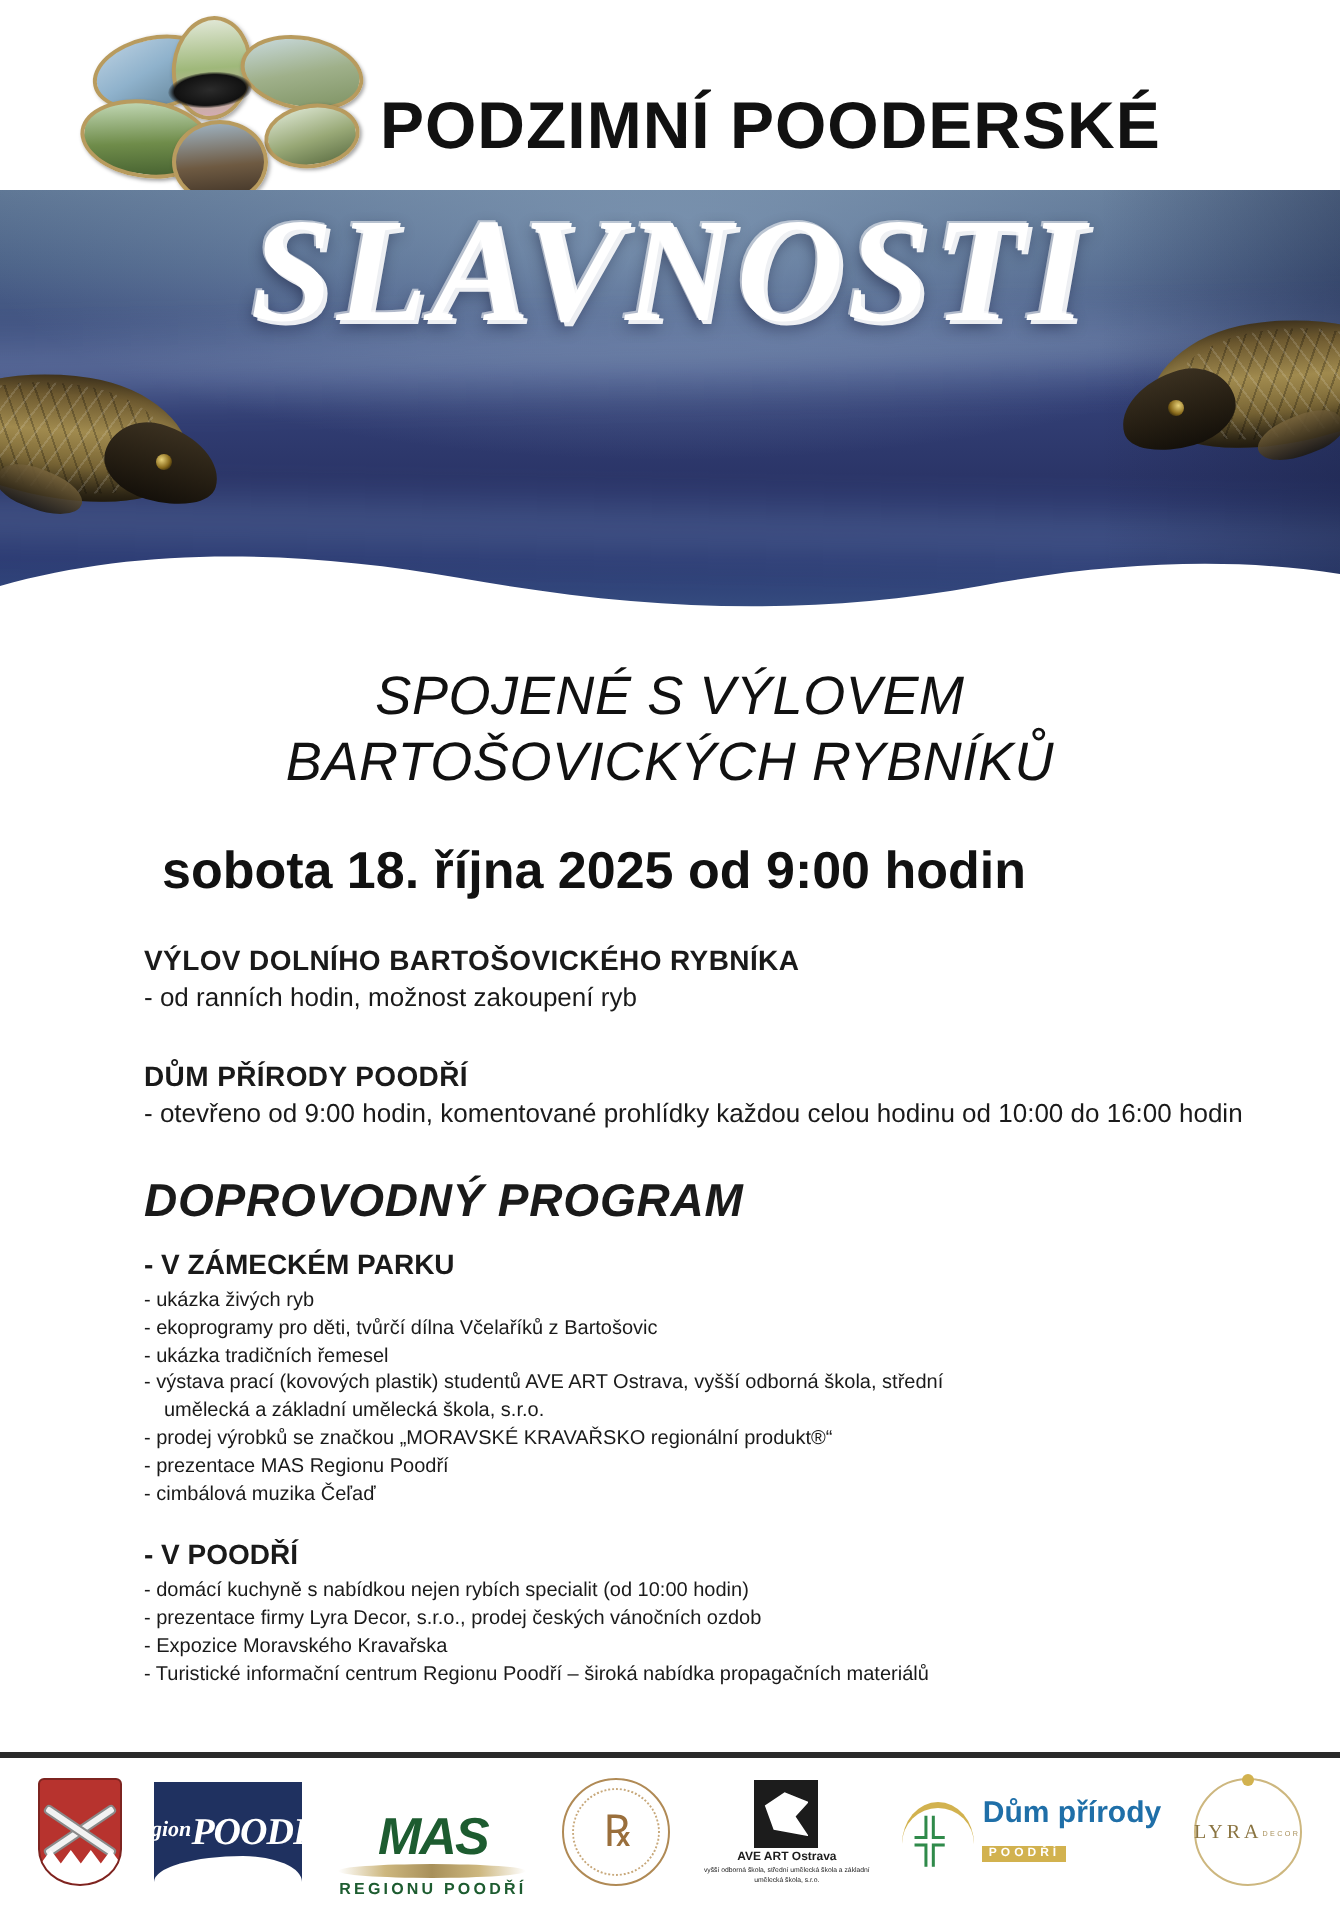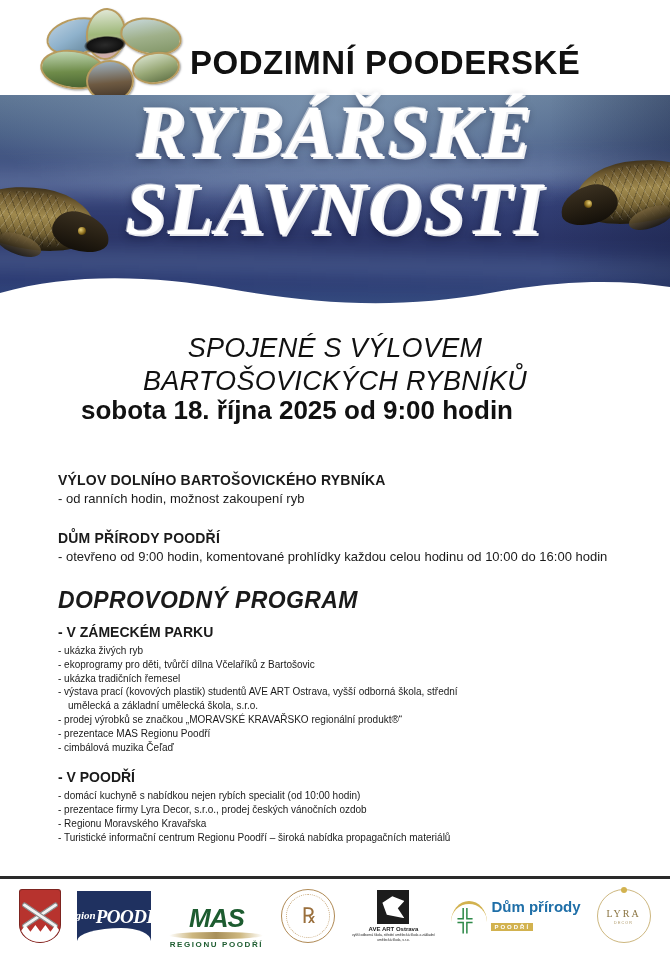--- a/index.html
+++ b/index.html
@@ -192,32 +192,32 @@
     text-align: center;
     font-weight: normal;
     font-style: italic;
     font-size: 27px;
     line-height: 1.22;
     color: #111111;
     letter-spacing: .3px;
   }
   .eventdate {
     position: absolute;
-    left: 0; top: 395px;
+    left: 0; top: 420px;
     width: 594px;
     text-align: center;
     font-weight: bold;
     font-size: 26px;
     color: #111111;
   }
 
   
   .content {
     position: absolute;
-    left: 58px; top: 472px;
+    left: 72px; top: 472px;
     width: 580px;
     color: #1a1a1a;
   }
   .sec-head {
     font-size: 14px;
     font-weight: bold;
     letter-spacing: .2px;
     margin: 0 0 2px 0;
   }
   .sec-line {
@@ -403,21 +403,21 @@
   }
   .dp-t2 {
     font-size: 6px; font-weight: bold; letter-spacing: 2px;
     color: #ffffff; background: #d2b24f; padding: 1px 3px; display: inline-block;
   }
 
   
   .lyra {
     width: 52px; height: 52px; border-radius: 50%;
     border: 1px solid #cdb77f; position: relative;
-    display: flex; flex-direction: column;
+    display: flex; flex-direction: row;
     align-items: center; justify-content: center;
     background: #ffffff;
   }
   .lyra-t1 {
     font-size: 10px; letter-spacing: 2px; color: #8a7441;
     font-family: "Liberation Serif", serif;
   }
   .lyra-t2 {
     font-size: 3.6px; letter-spacing: 1.2px; color: #a8905a; margin-top: 2px;
   }
@@ -465,21 +465,20 @@
       <div class="fish-head"></div>
       <div class="fish-eye"></div>
     </div>
 
     <svg class="wave" viewBox="0 0 670 60" preserveAspectRatio="none">
       <path d="M0,26 C70,6 150,8 230,22 C320,38 400,42 490,26 C560,13 620,12 670,20 L670,60 L0,60 Z" fill="#ffffff"></path>
     </svg>
   </div>
 
   <div class="script-title">
-    <div class="script-l1">RYBÁŘSKÉ</div>
     <div class="script-l2">SLAVNOSTI</div>
   </div>
 
   <div class="subtitle">
     <div>SPOJENÉ S VÝLOVEM</div>
     <div>BARTOŠOVICKÝCH RYBNÍKŮ</div>
   </div>
 
   <div class="eventdate">sobota 18. října 2025 od 9:00 hodin</div>
 
@@ -514,21 +513,21 @@
       <div class="bullet">- prezentace MAS Regionu Poodří</div>
       <div class="bullet">- cimbálová muzika Čeľaď</div>
     </div>
 
     <div class="spacer-14"></div>
 
     <div>
       <div class="group-head">- V POODŘÍ</div>
       <div class="bullet">- domácí kuchyně s nabídkou nejen rybích specialit (od 10:00 hodin)</div>
       <div class="bullet">- prezentace firmy Lyra Decor, s.r.o., prodej českých vánočních ozdob</div>
-      <div class="bullet">- Regionu Moravského Kravařska</div>
+      <div class="bullet">- Expozice Moravského Kravařska</div>
       <div class="bullet">- Turistické informační centrum Regionu Poodří – široká nabídka propagačních materiálů</div>
     </div>
   </div>
 
   <div class="footer-rule"></div>
   <div class="footer">
 
     <div class="logo-slot">
       <div class="coat">
         <div class="coat-sword"></div>

